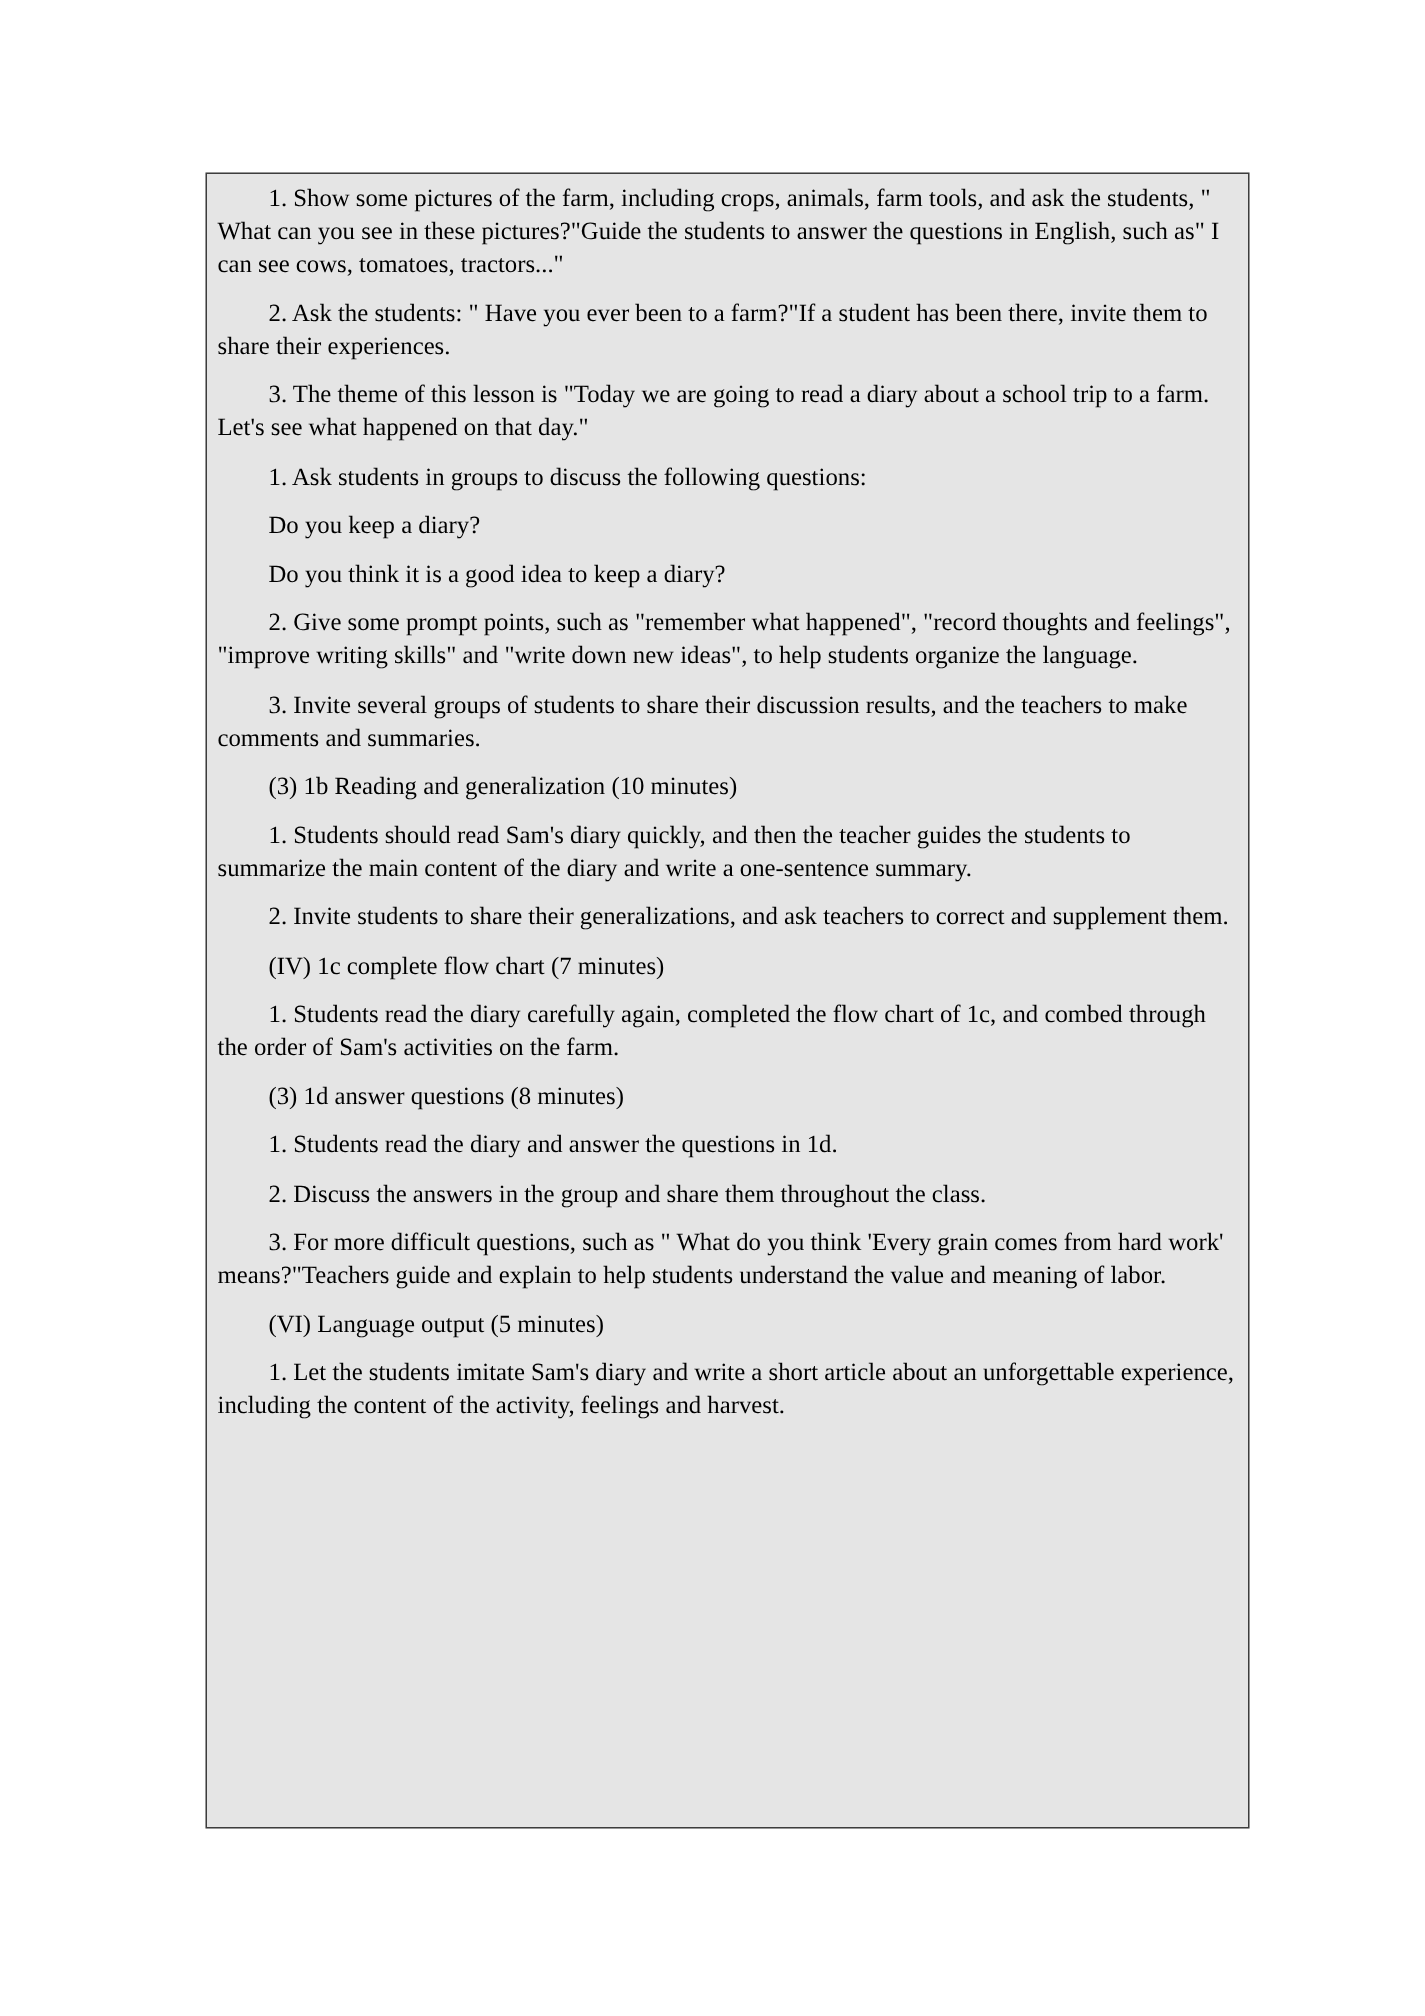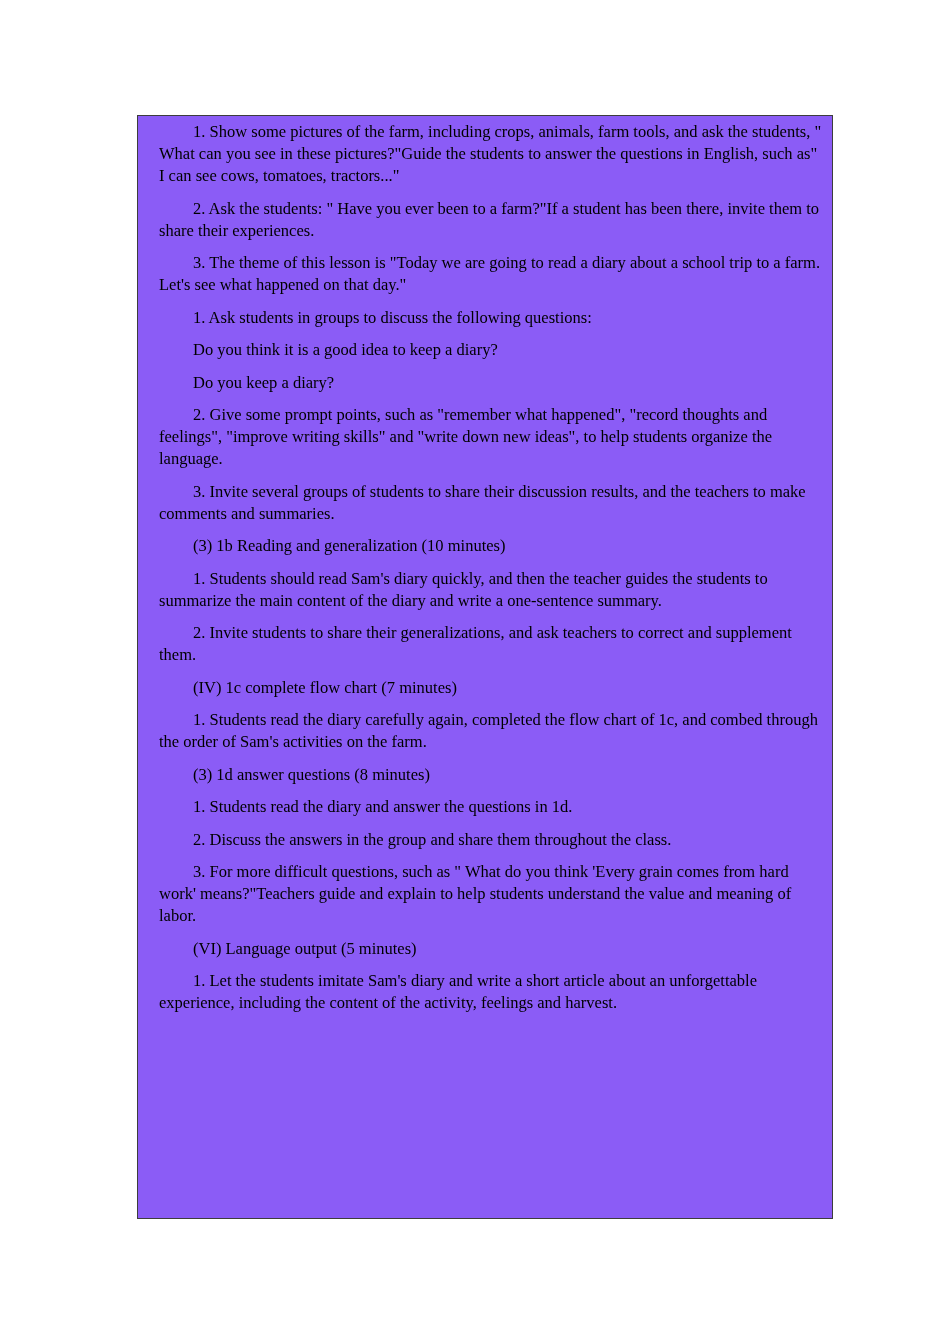--- a/index.html
+++ b/index.html
@@ -20,22 +20,22 @@
       background: #ffffff;
     }
     .doc-cell {
       position: absolute;
       left: 137px;
       top: 115px;
       width: 696px;
       min-height: 1104px;
       box-sizing: border-box;
       border: 1px solid #3d3d3d;
-      padding: 5px 8px 6px 21px;
-      background: #8b5cf6;
+      padding: 5px 8px 6px 7px;
+      background: #e5e5e5;
     }
     .doc-cell p {
       margin: 0 0 10.5px 0;
       font-size: 16.5px;
       line-height: 22px;
       text-indent: 34px;
       text-align: left;
     }
     .doc-cell p:last-child {
       margin-bottom: 0;
@@ -43,22 +43,22 @@
   </style>
 </head>
 <body>
 
 <div class="page">
   <div class="doc-cell">
     <p>1. Show some pictures of the farm, including crops, animals, farm tools, and ask the students, " What can you see in these pictures?"Guide the students to answer the questions in English, such as" I can see cows, tomatoes, tractors..."</p>
     <p>2. Ask the students: " Have you ever been to a farm?"If a student has been there, invite them to share their experiences.</p>
     <p>3. The theme of this lesson is "Today we are going to read a diary about a school trip to a farm. Let's see what happened on that day."</p>
     <p>1. Ask students in groups to discuss the following questions:</p>
+    <p>Do you keep a diary?</p>
     <p>Do you think it is a good idea to keep a diary?</p>
-    <p>Do you keep a diary?</p>
     <p>2. Give some prompt points, such as "remember what happened", "record thoughts and feelings", "improve writing skills" and "write down new ideas", to help students organize the language.</p>
     <p>3. Invite several groups of students to share their discussion results, and the teachers to make comments and summaries.</p>
     <p>(3) 1b Reading and generalization (10 minutes)</p>
     <p>1. Students should read Sam's diary quickly, and then the teacher guides the students to summarize the main content of the diary and write a one-sentence summary.</p>
     <p>2. Invite students to share their generalizations, and ask teachers to correct and supplement them.</p>
     <p>(IV) 1c complete flow chart (7 minutes)</p>
     <p>1. Students read the diary carefully again, completed the flow chart of 1c, and combed through the order of Sam's activities on the farm.</p>
     <p>(3) 1d answer questions (8 minutes)</p>
     <p>1. Students read the diary and answer the questions in 1d.</p>
     <p>2. Discuss the answers in the group and share them throughout the class.</p>

